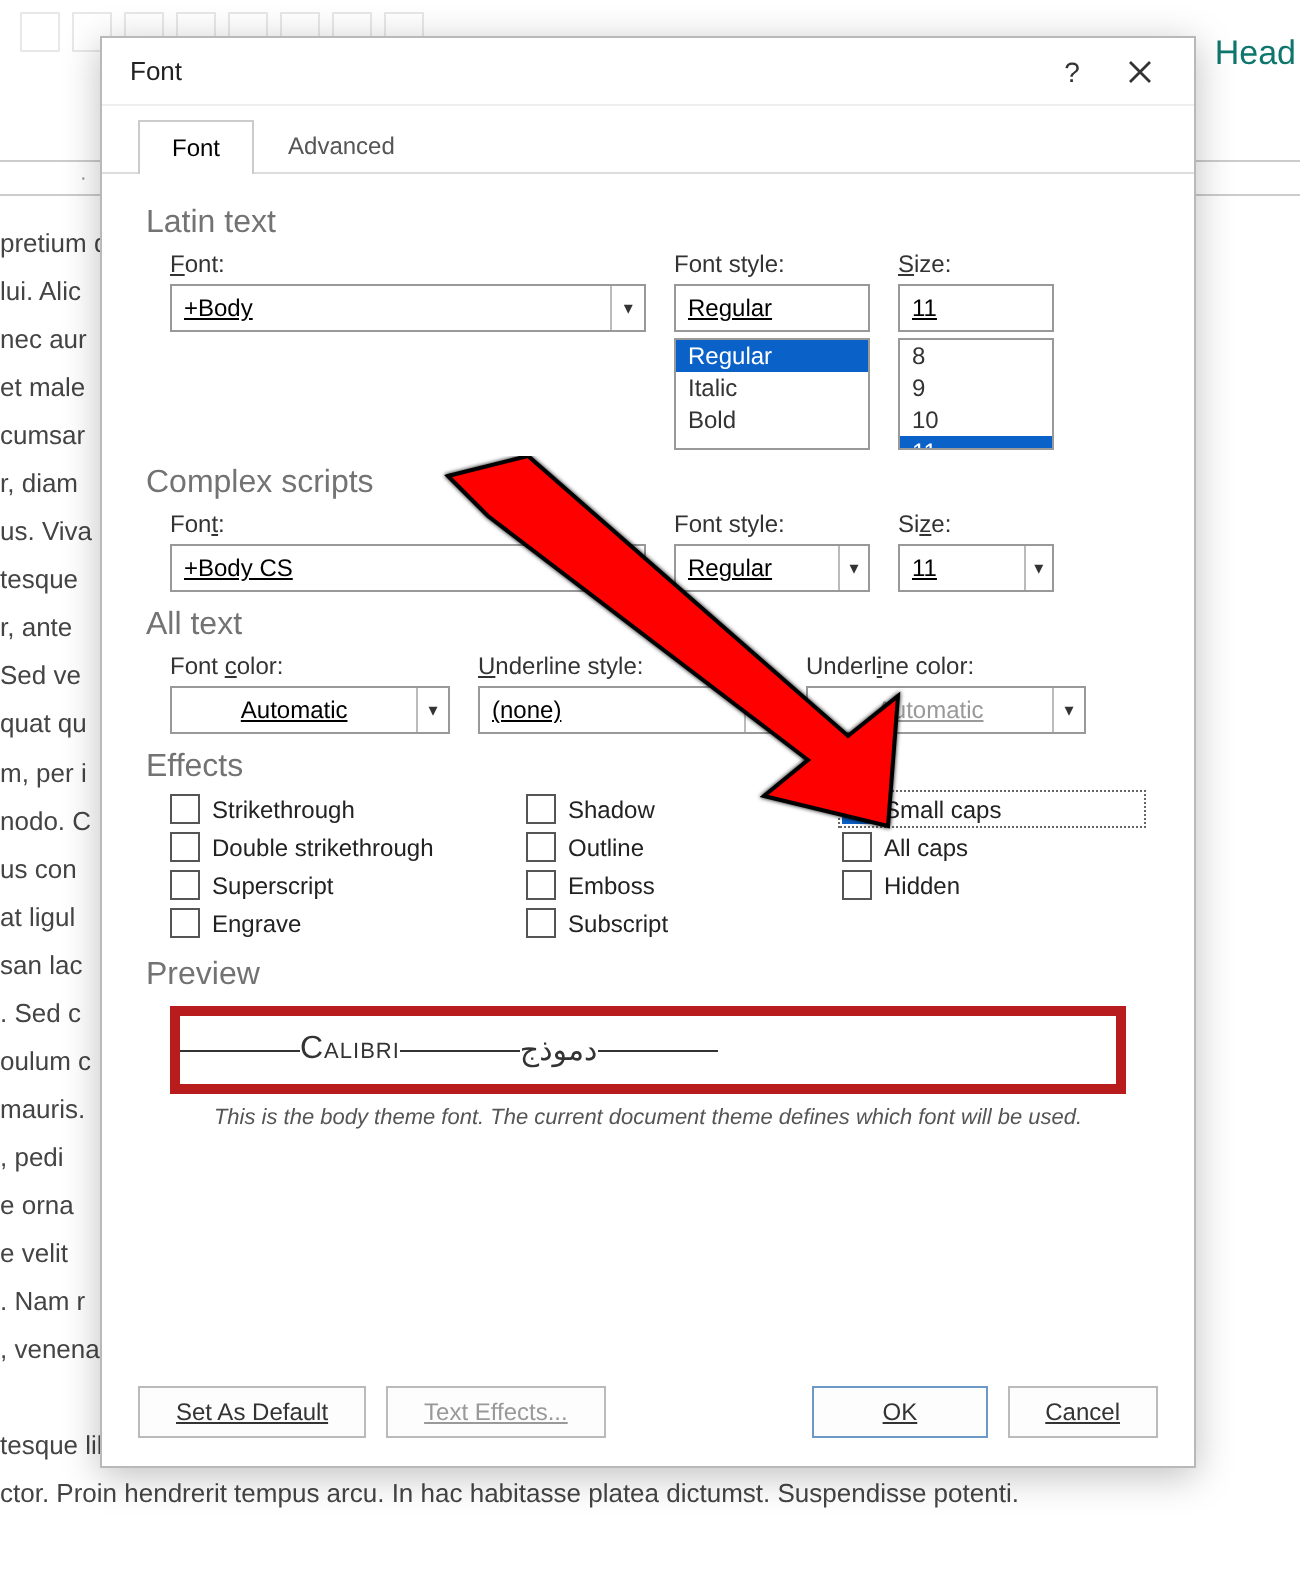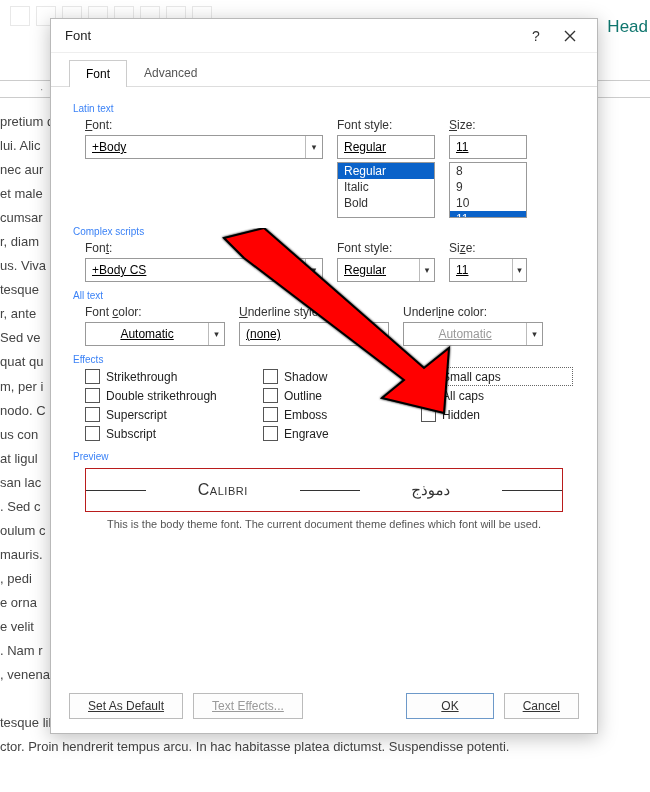--- a/index.html
+++ b/index.html
@@ -16,44 +16,44 @@
   .dialog { position:absolute; top:18px; left:50px; width:548px; height:716px; background:#fff; border:1px solid #b9b9b9; box-shadow:0 4px 18px rgba(0,0,0,.25); }
   .titlebar { display:flex; align-items:center; height:34px; padding:0 10px; border-bottom:1px solid #eee;}
   .titlebar .title { flex:1; font-size:13px; color:#222; padding-left:4px;}
   .titlebar .btn { width:34px; height:28px; display:flex; align-items:center; justify-content:center; font-size:14px; color:#333; }
 
   .tabs { display:flex; padding:6px 18px 0 18px; border-bottom:1px solid #ddd; }
   .tab { padding:6px 16px; font-size:12px; color:#555; border:1px solid transparent; border-bottom:none; }
   .tab.active { border-color:#ccc; background:#fff; position:relative; top:1px; color:#000;}
   .panel { padding:10px 22px 10px 22px; }
 
-  .group-label { color:#3b82f6; font-size:10px; margin:6px 0 4px 0; }
+  .group-label { color:#737373; font-size:16px; margin:6px 0 4px 0; }
   .field-row { display:flex; gap:14px; margin:3px 0 8px 12px; align-items:flex-start;}
   .field { display:flex; flex-direction:column; gap:3px; }
   .field label { font-size:12px; color:#333; }
   .field label .u { text-decoration: underline; }
   .combo { display:flex; align-items:center; border:1px solid #999; height:24px; background:#fff; }
   .combo input { border:none; outline:none; height:22px; padding:0 6px; font-size:12px; width:100%; background:transparent;text-decoration:underline;}
   .combo .caret { width:18px; height:22px; display:flex; align-items:center; justify-content:center; border-left:1px solid #bbb; font-size:9px; color:#333;}
   .listbox { border:1px solid #999; height:56px; overflow:hidden; font-size:12px; }
   .listbox div { padding:1px 6px; }
   .listbox .sel { background:#0a62c9; color:#fff; }
   .disabled { color:#999 !important; }
   .disabled .combo { color:#999; }
   .effects-grid { display:grid; grid-template-columns: 170px 150px 150px; gap:4px 8px; margin:4px 0 0 12px;}
   .chk { display:flex; align-items:center; gap:6px; font-size:12px; color:#222; }
   .chk .box { width:15px; height:15px; border:1px solid #555; display:flex; align-items:center; justify-content:center; background:#fff; font-size:11px; }
   .chk .box.checked { background:#0a62c9; border-color:#0a62c9; color:#fff; }
   .chk.focus { outline:1px dotted #666; outline-offset:1px; padding-right:2px;}
 
   .preview { margin-top:10px; }
-  .preview-box { border:1px solid #b91c1c; height:44px; margin:6px 12px 4px 12px; display:flex; align-items:center; justify-content:space-between; font-size:15px; }
+  .preview-box { border:5px solid #b91c1c; height:44px; margin:6px 12px 4px 12px; display:flex; align-items:center; justify-content:flex-start; font-size:15px; }
   .preview-box .slot { border-bottom:1px solid #333; min-width:60px; text-align:center;}
   .preview-box .calibri { font-variant: small-caps; font-size:16px; letter-spacing:.5px;}
-  .preview-note { text-align:center; font-size:11px; color:#555; margin-top:6px; }
+  .preview-note { text-align:center; font-size:11px; color:#555; margin-top:6px;font-style:italic; }
 
   .btnrow { position:absolute; bottom:14px; left:0; width:100%; display:flex; padding:0 18px; gap:10px; align-items:center; }
   .btnrow .push { flex:1; }
   button.dlg { height:26px; padding:0 18px; border:1px solid #bbb; background:#fdfdfd; font-size:12px; color:#333;text-decoration:underline; }
   button.dlg.primary { border-color:#6d99c9; padding:0 34px; }
   button.dlg.disabled { color:#aaa; }
 
   .arrow { position:absolute; top:228px; left:214px; pointer-events:none; }
 </style>
 </head>
@@ -244,25 +244,25 @@
           <span class="box"></span>
           <span><span class="u">E</span>mboss</span>
         </label>
       <label class="chk">
           <span class="box"></span>
           <span><span class="u">H</span>idden</span>
         </label>
 
       <label class="chk">
           <span class="box"></span>
+          <span>Engra<span class="u">v</span>e</span>
+        </label>
+      <label class="chk">
+          <span class="box"></span>
           <span>Su<span class="u">b</span>script</span>
-        </label>
-      <label class="chk">
-          <span class="box"></span>
-          <span>Engra<span class="u">v</span>e</span>
         </label>
       <span></span>
     </div>
 
     <div class="preview">
       <div class="group-label">Preview</div>
       <div class="preview-box">
         <span class="slot"></span>
         <span class="calibri">Calibri</span>
         <span class="slot"></span>

